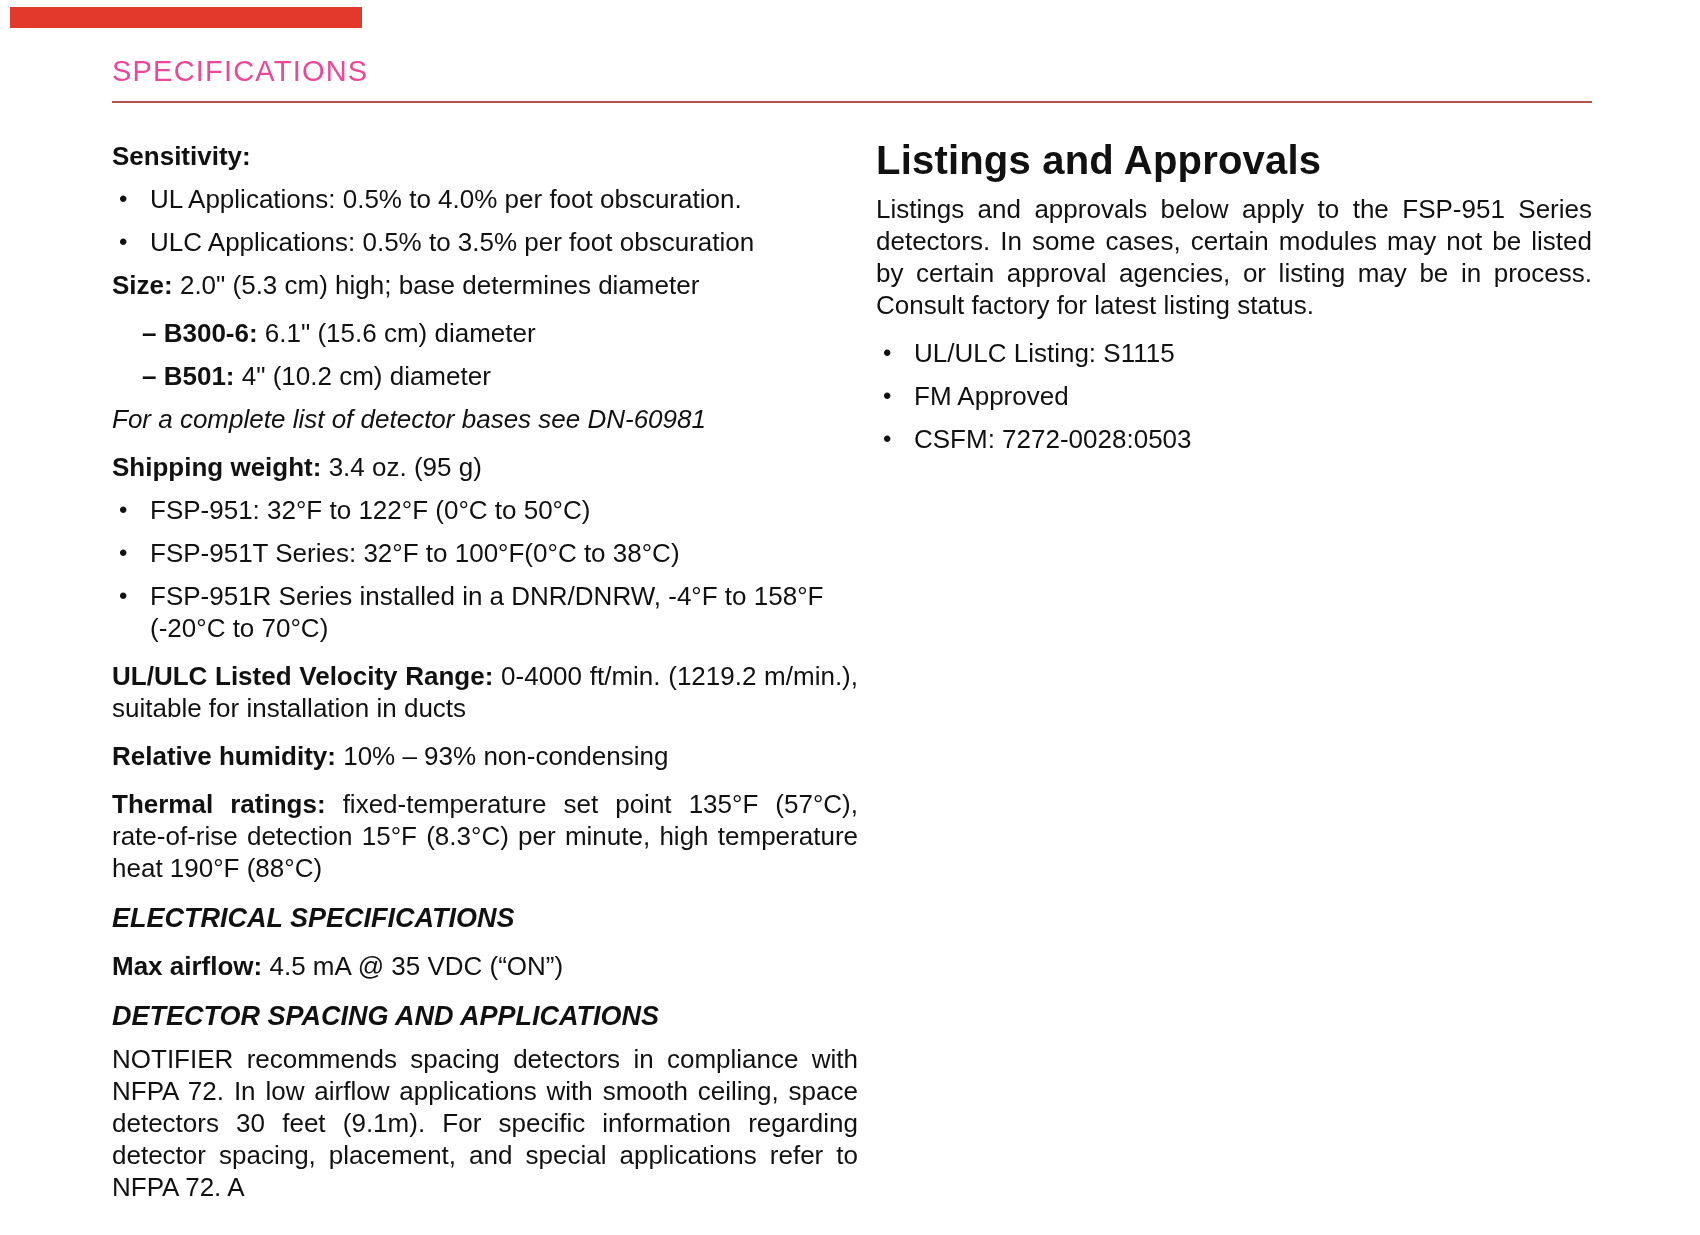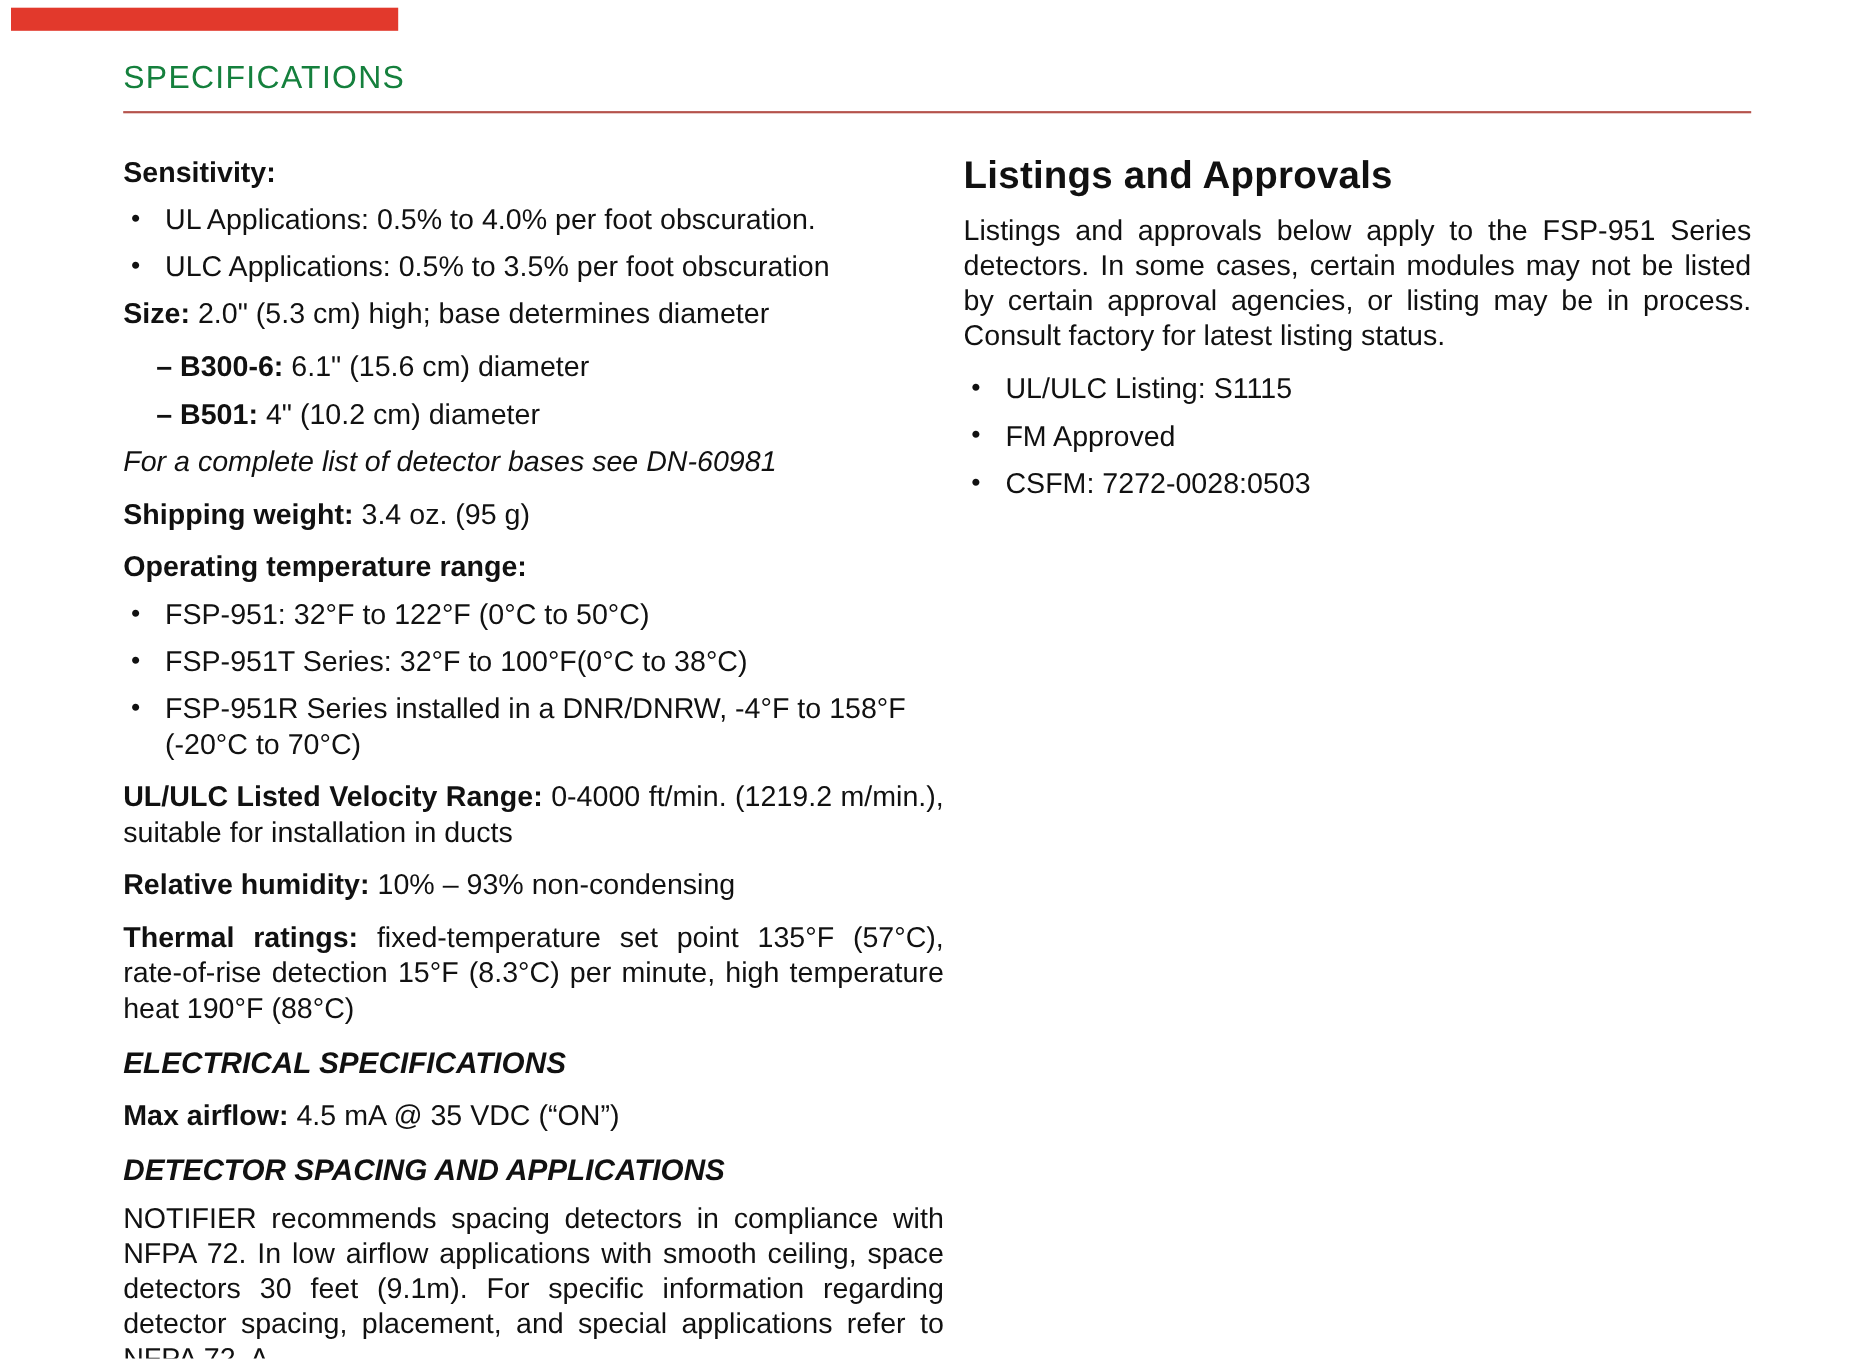--- a/index.html
+++ b/index.html
@@ -31,21 +31,21 @@
 
   .page {
     position: absolute;
     left: 112px;
     top: 54px;
     width: 1480px;
   }
   .page-title {
     font-size: 29px;
     line-height: 34px;
-    color: #15803d;
+    color: #ec4899;
     letter-spacing: 1.2px;
     padding-bottom: 13px;
     border-bottom: 2px solid #b5534c;
   }
   .columns {
     display: flex;
     margin-top: 37px;
     gap: 18px;
   }
   .col-left  { width: 746px; }
@@ -80,21 +80,21 @@
   }
   .section-heading {
     font-weight: bold;
     font-style: italic;
     font-size: 27px;
     line-height: 32px;
     margin: 18px 0 11px 0;
   }
   .listings-heading {
     font-weight: bold;
-    font-size: 35px;
+    font-size: 40px;
     line-height: 40px;
     letter-spacing: 0.2px;
     margin: 0 0 13px 0;
   }
   .tight-gap { margin-top: 16px; }
 </style>
 </head>
 <body>
 
 <div class="canvas">
@@ -116,21 +116,20 @@
 
         <p class="blk"><span class="bold">Size:</span> <span>2.0" (5.3 cm) high; base determines diameter</span></p>
 
         <p class="blk sub tight-gap"><span class="bold">– B300-6:</span> <span>6.1" (15.6 cm) diameter</span></p>
         <p class="blk sub"><span class="bold">– B501:</span> <span>4" (10.2 cm) diameter</span></p>
 
         <p class="blk ital">For a complete list of detector bases see DN-60981</p>
 
         <p class="blk tight-gap"><span class="bold">Shipping weight:</span> <span>3.4 oz. (95 g)</span></p>
 
-        <p class="blk tight-gap"><span class="bold">Operating temperature range:</span></p>
 
         <div class="bullet"><span>FSP-951: 32°F to 122°F (0°C to 50°C)</span></div>
         <div class="bullet"><span>FSP-951T Series: 32°F to 100°F(0°C to 38°C)</span></div>
         <div class="bullet"><span>FSP-951R Series installed in a DNR/DNRW, -4°F to 158°F (-20°C to 70°C)</span></div>
 
         <p class="blk just tight-gap"><span class="bold">UL/ULC Listed Velocity Range:</span> <span>0-4000 ft/min. (1219.2 m/min.), suitable for installation in ducts</span></p>
 
         <p class="blk tight-gap"><span class="bold">Relative humidity:</span> <span>10% – 93% non-condensing</span></p>
 
         <p class="blk just tight-gap"><span class="bold">Thermal ratings:</span> <span>fixed-temperature set point 135°F (57°C), rate-of-rise detection 15°F (8.3°C) per minute, high temperature heat 190°F (88°C)</span></p>

